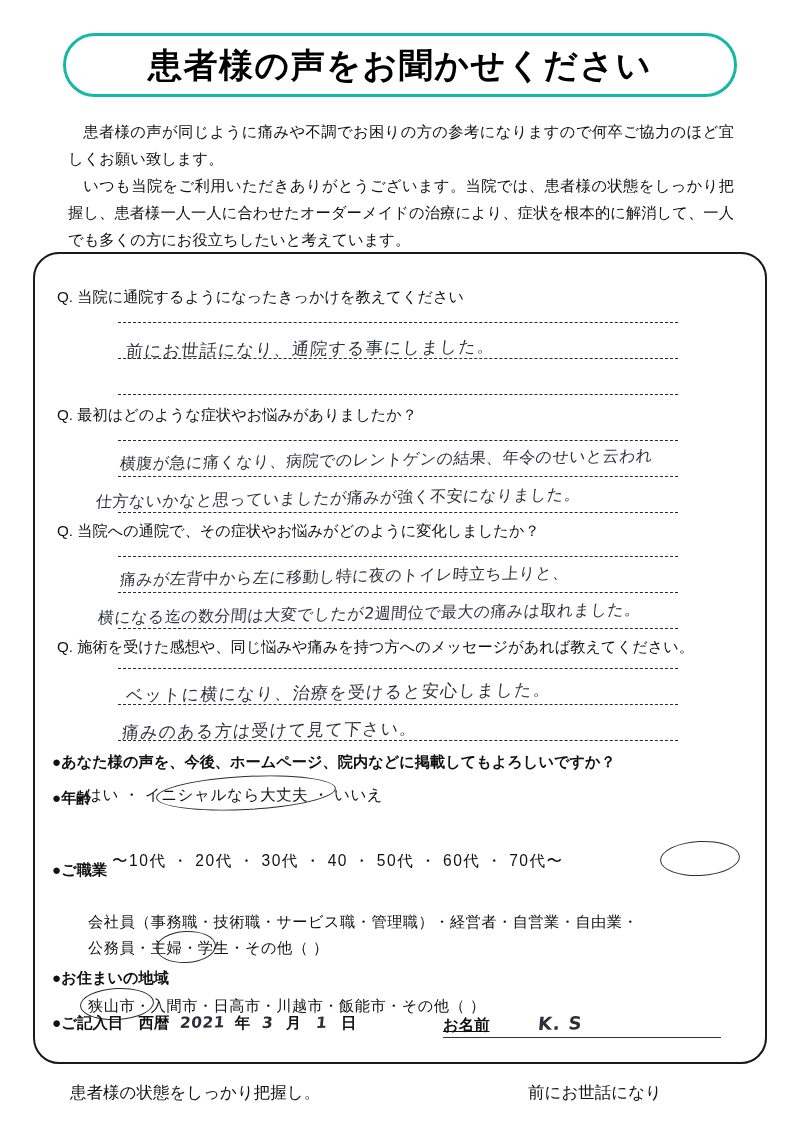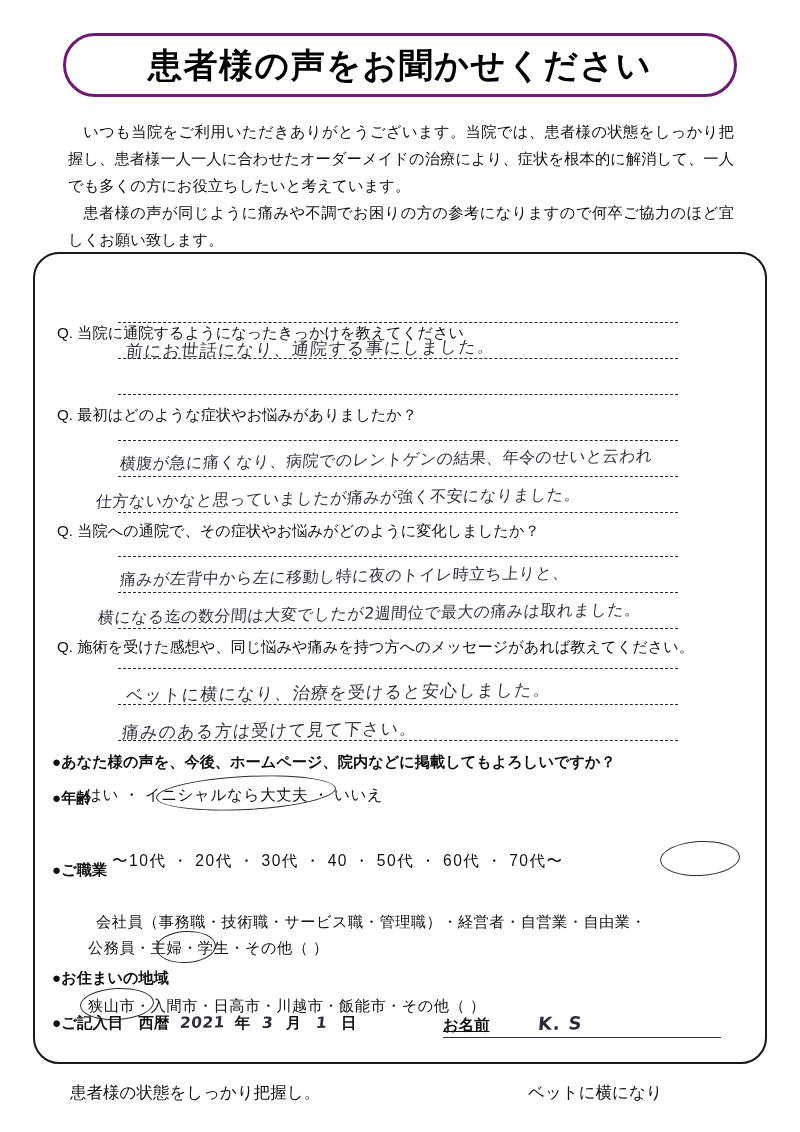--- a/index.html
+++ b/index.html
@@ -16,21 +16,21 @@
     overflow: hidden;
   }
 
   
   .title-banner {
     position: absolute;
     left: 63px;
     top: 33px;
     width: 674px;
     height: 64px;
-    border: 3px solid #701a75;
+    border: 3px solid #14b8a6;
     border-radius: 34px;
     box-sizing: border-box;
     display: flex;
     align-items: center;
     justify-content: center;
     background: #fff;
   }
   .title-text {
     font-size: 34px;
     font-weight: bold;
@@ -177,27 +177,27 @@
   }
 </style>
 </head>
 <body>
 
 <div class="title-banner">
   <div class="title-text">患者様の声をお聞かせください</div>
 </div>
 
 <div class="intro">
+  <p>患者様の声が同じように痛みや不調でお困りの方の参考になりますので何卒ご協力のほど宜しくお願い致します。</p>
   <p>いつも当院をご利用いただきありがとうございます。当院では、患者様の状態をしっかり把握し、患者様一人一人に合わせたオーダーメイドの治療により、症状を根本的に解消して、一人でも多くの方にお役立ちしたいと考えています。</p>
-  <p>患者様の声が同じように痛みや不調でお困りの方の参考になりますので何卒ご協力のほど宜しくお願い致します。</p>
 </div>
 
 <div class="form-box"></div>
 
-<div class="q-label" style="left:57px; top:288px;margin-top:36px;">Q. 当院に通院するようになったきっかけを教えてください</div>
+<div class="q-label" style="left:57px; top:288px;">Q. 当院に通院するようになったきっかけを教えてください</div>
 <div class="answer-area" style="top:322px; height:96px;">
   <div class="dashline" style="top:0px;"></div>
   <div class="dashline" style="top:36px;"></div>
   <div class="dashline" style="top:72px;"></div>
   <div class="hw hw-line" style="left:8px; top:18px;">前にお世話になり、通院する事にしました。</div>
   <div class="hw hw-line" style="left:8px; top:54px;"></div>
 </div>
 
 <div class="q-label" style="left:57px; top:406px;">Q. 最初はどのような症状やお悩みがありましたか？</div>
 <div class="answer-area" style="top:440px; height:96px;">
@@ -228,21 +228,21 @@
 
 <div class="bullet-q" style="left:52px; top:752px;">●あなた様の声を、今後、ホームページ、院内などに掲載してもよろしいですか？</div>
 <div class="opt-row" style="left:86px; top:785px;">はい  ・  イニシャルなら大丈夫  ・   いいえ</div>
 <div class="circle-mark" style="left:156px; top:776px; width:178px; height:32px;"></div>
 
 <div class="bullet-q" style="left:52px; top:788px;">●年齢</div>
 <div class="opt-row" style="left:88px; top:851px; letter-spacing:1.5px;margin-left:24px;">〜10代  ・  20代  ・  30代  ・  40  ・  50代  ・  60代  ・  70代〜</div>
 <div class="circle-mark" style="left:660px; top:841px; width:78px; height:33px;"></div>
 
 <div class="bullet-q" style="left:52px; top:860px;">●ご職業</div>
-<div class="opt-row small" style="left:96px; top:912px;">会社員（事務職・技術職・サービス職・管理職）・経営者・自営業・自由業・</div>
+<div class="opt-row small" style="left:88px; top:912px;">会社員（事務職・技術職・サービス職・管理職）・経営者・自営業・自由業・</div>
 <div class="opt-row small" style="left:88px; top:938px;">公務員・主婦・学生・その他（                              ）</div>
 <div class="circle-mark" style="left:156px; top:931px; width:58px; height:30px;"></div>
 
 <div class="bullet-q" style="left:52px; top:968px;">●お住まいの地域</div>
 <div class="opt-row small" style="left:88px; top:996px;">狭山市・入間市・日高市・川越市・飯能市・その他（                            ）</div>
 <div class="circle-mark" style="left:80px; top:988px; width:72px; height:30px;"></div>
 
 <div class="date-row">
   <span>●ご記入日　西暦</span>
   <span class="hw hw-sm" style="position:relative; display:inline-block; margin:0 6px;">2021</span>
@@ -252,13 +252,13 @@
   <span class="hw hw-sm" style="position:relative; display:inline-block; margin:0 10px;">1</span>
   <span>日</span>
 </div>
 <div class="name-row">
   <span style="text-decoration:underline;">お名前</span>
   <span class="hw hw-line" style="position:relative; display:inline-block; margin-left:44px; font-size:18px;">K. S</span>
 </div>
 <div class="name-rule"></div>
 
 <div class="footer-left">患者様の状態をしっかり把握し。</div>
-<div class="footer-right">ベットに横になり</div>
+<div class="footer-right">前にお世話になり</div>
 
 </body></html>

